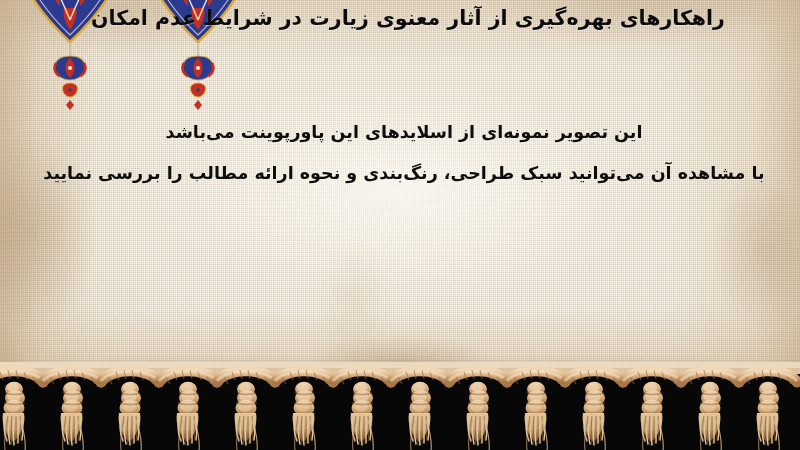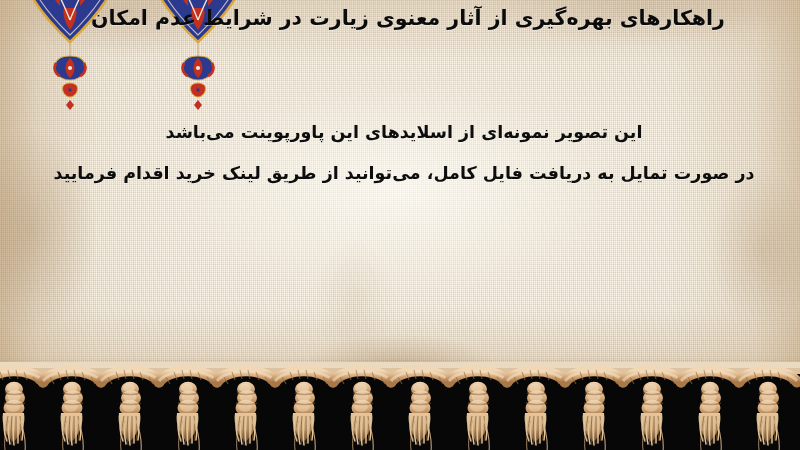--- a/index.html
+++ b/index.html
@@ -255,21 +255,21 @@
       </g>
     </svg>
   </div>
 
   <div class="title-block">
     <div class="title-line">راهکارهای بهره‌گیری از آثار معنوی زیارت در شرایط عدم امکان</div>
   </div>
 
   <div class="body-block">
     <div class="body-line">این تصویر نمونه‌ای از اسلایدهای این پاورپوینت می‌باشد</div>
-    <div class="body-line">در صورت تمایل به دریافت فایل کامل، می‌توانید از طریق لینک خرید اقدام فرمایید</div>
+    <div class="body-line">با مشاهده آن می‌توانید سبک طراحی، رنگ‌بندی و نحوه ارائه مطالب را بررسی نمایید</div>
   </div>
 
   <div class="fringe-band">
     <svg viewBox="0 0 800 88" width="800" height="88" preserveAspectRatio="none" aria-hidden="true">
       <defs>
         <linearGradient id="ropeg" x1="0" y1="0" x2="0" y2="1">
           <stop offset="0%" stop-color="#f0d7b6"></stop>
           <stop offset="42%" stop-color="#dcb183"></stop>
           <stop offset="100%" stop-color="#a87848"></stop>
         </linearGradient>

